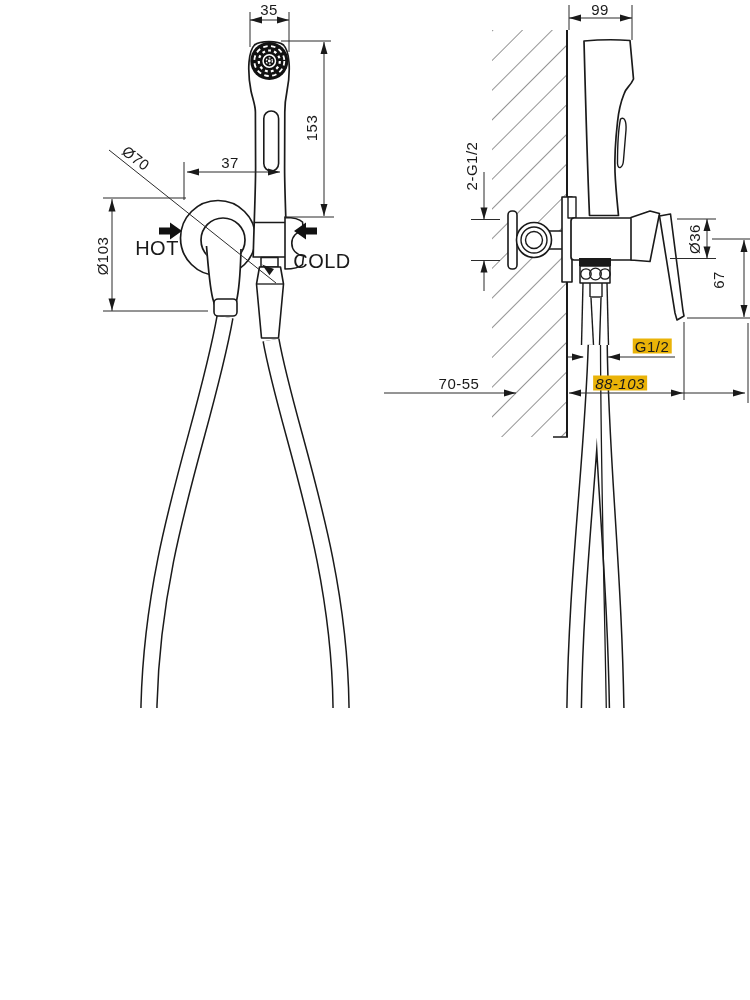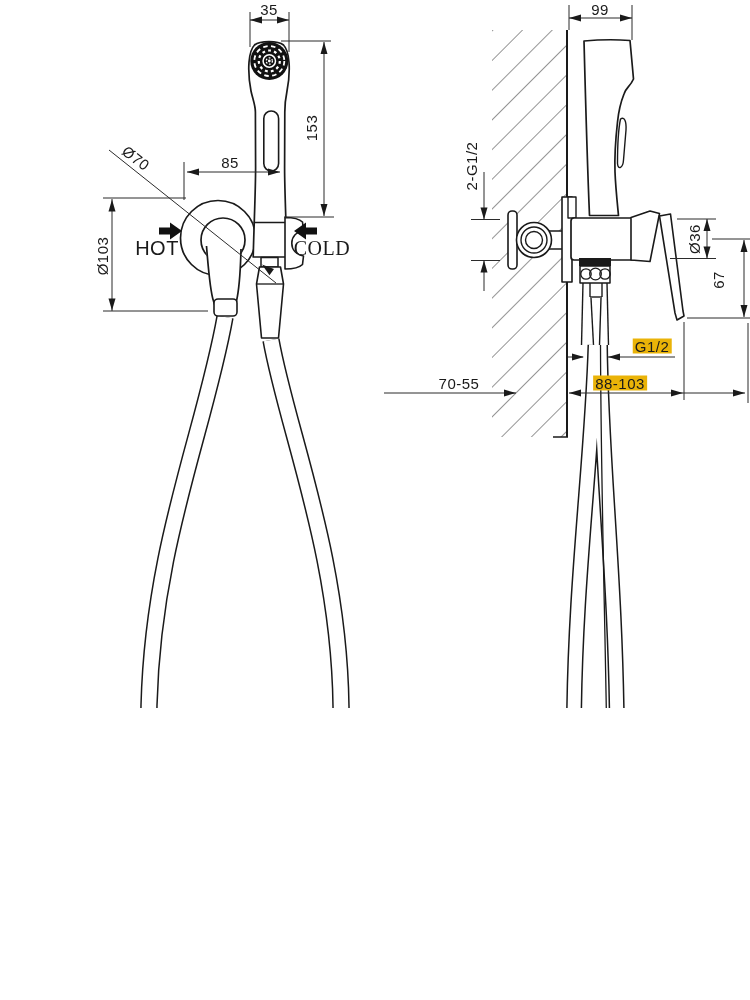--- a/index.html
+++ b/index.html
@@ -185,27 +185,27 @@
       <polygon points="469,393 457,389.5 457,396.5"></polygon>
       <polygon points="522,393 534,389.5 534,396.5"></polygon>
       <polygon points="636,393 624,389.5 624,396.5"></polygon>
       <polygon points="698,393 686,389.5 686,396.5"></polygon>
     </g>
   </g>
 </svg>
 
   <div class="dim" style="left:222px;top:9px;">35</div>
   <div class="dim rot-ccw" style="left:264px;top:128px;">153</div>
-  <div class="dim" style="left:183px;top:162px;">85</div>
+  <div class="dim" style="left:183px;top:162px;">37</div>
   <div class="dim rot-diag" style="left:89px;top:158px;">Ø70</div>
   <div class="dim rot-ccw" style="left:55px;top:256px;">Ø103</div>
   <div class="dim big" style="left:110px;top:248px;">HOT</div>
-  <div class="dim big" style="left:275px;top:248px;font-family:Liberation Serif, serif;">COLD</div>
+  <div class="dim big" style="left:275px;top:261px;">COLD</div>
 
   <div class="dim" style="left:553px;top:9px;">99</div>
   <div class="dim rot-ccw" style="left:424px;top:166px;">2-G1/2</div>
   <div class="dim rot-ccw" style="left:647px;top:239px;">Ø36</div>
   <div class="dim rot-ccw" style="left:671px;top:280px;">67</div>
   <div class="dim bg" style="left:605px;top:346px;">G1/2</div>
   <div class="dim" style="left:412px;top:383px;">70-55</div>
-  <div class="dim bg" style="left:573px;top:383px;">88-103</div>
+  <div class="dim bg" style="left:573px;top:383px;font-style:italic;">88-103</div>
 
 </div>
 
 </body></html>

